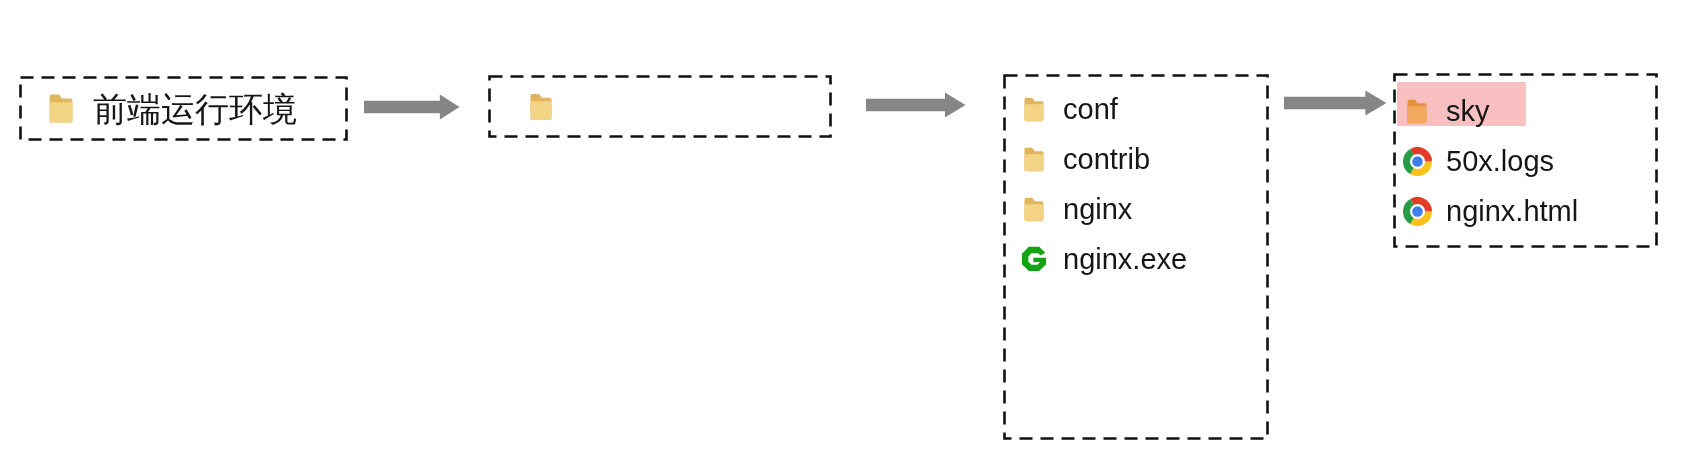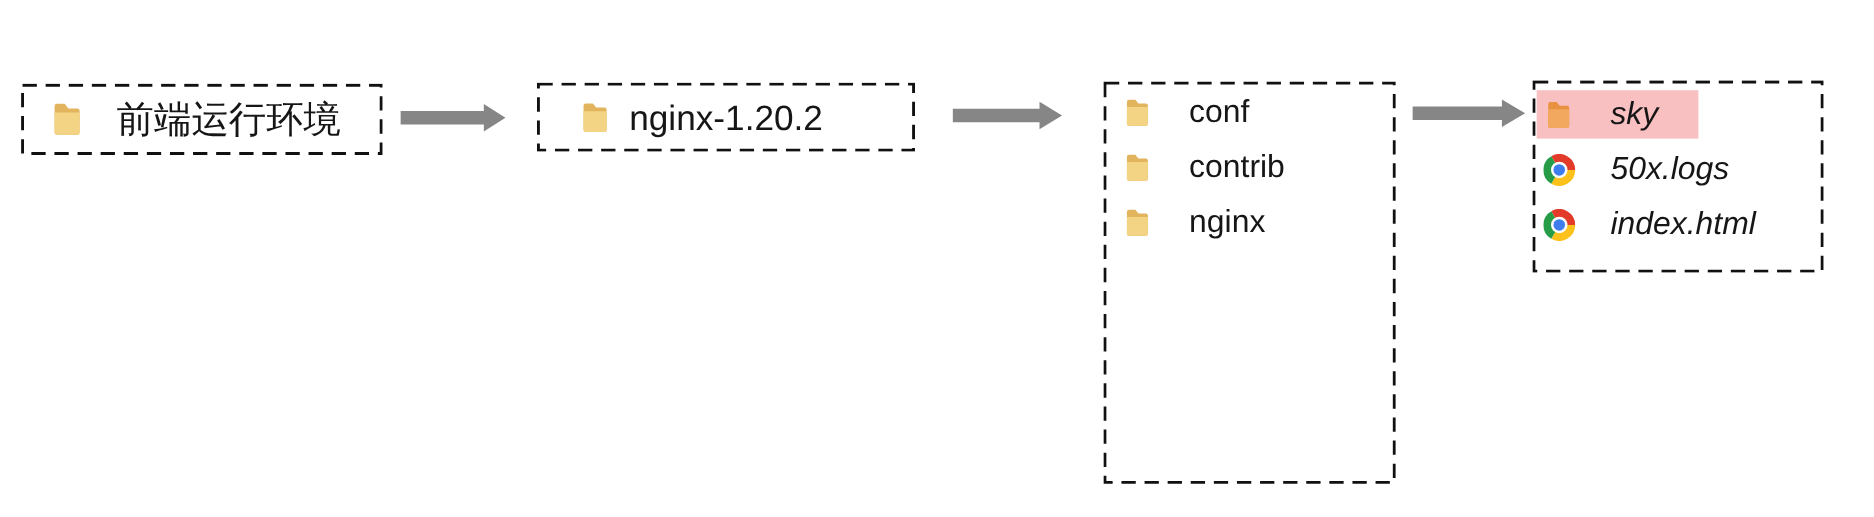--- a/index.html
+++ b/index.html
@@ -14,30 +14,30 @@
   .box{position:absolute;}
   .border-svg{position:absolute;left:0;top:0;width:100%;height:100%;}
   .dash{fill:none;stroke:var(--c-border,#111);stroke-width:2.6;stroke-dasharray:13 8;}
   .box-content{position:relative;height:100%;display:flex;align-items:center;}
 
   #box1{left:19px;top:76px;width:329px;height:65px;}
   #box2{left:488px;top:75px;width:344px;height:63px;}
   #box3{left:1003px;top:74px;width:266px;height:366px;}
   #box4{left:1393px;top:73px;width:265px;height:175px;}
 
-  #box1 .box-content{padding-left:27px;gap:30px;font-size:34px;}
+  #box1 .box-content{padding-left:27px;gap:17px;font-size:34px;}
   #box2 .box-content{padding-left:38px;gap:16px;font-size:32px;}
   #box1 .icon-slot svg{width:26px;height:35px;}
   #box2 .icon-slot svg{width:24px;height:34px;}
 
   .list{position:relative;display:flex;flex-direction:column;}
   #box3 .list{padding:3px 0 0 16px;}
-  #box4 .list{padding:6px 0 0 9px;font-style:italic;}
+  #box4 .list{padding:6px 0 0 9px;}
   .row{height:50px;display:flex;align-items:center;font-size:29px;white-space:nowrap;}
-  .hl-wrap{display:flex;align-items:center;gap:32px;height:44px;padding:0 36px 0 5px;margin-left:-5px;}
+  .hl-wrap{display:flex;align-items:flex-end;gap:14px;height:44px;padding:0 36px 0 5px;margin-left:-5px;}
   .hl-wrap.hl{background:var(--c-highlight,#f8c0c0);}
   .icon-slot{display:flex;align-items:center;justify-content:center;width:30px;flex:none;}
   .label{line-height:1;}
 
   .arrow{position:absolute;}
   #arrow1{left:364px;top:94px;width:96px;height:26px;}
   #arrow2{left:866px;top:92px;width:100px;height:26px;}
   #arrow3{left:1284px;top:90px;width:103px;height:26px;}
   .arrow path{fill:var(--c-arrow,#868686);}
 
@@ -80,21 +80,20 @@
     <svg class="border-svg" aria-hidden="true">
       <rect class="dash" x="1.5" y="1.5" width="341" height="60"></rect>
     </svg>
     <div class="box-content">
       <span class="icon-slot">
   <svg width="22" height="29" viewBox="0 0 24 32" aria-hidden="true">
     <path class="f-back" d="M1.5 5 Q1.5 3 3.5 3 L10 3 L13 6.8 L20.5 6.8 Q22.5 6.8 22.5 8.8 L22.5 27 Q22.5 29 20.5 29 L3.5 29 Q1.5 29 1.5 27 Z"></path>
     <path class="f-front" d="M1.5 10.2 L22.5 10.2 L22.5 27 Q22.5 29 20.5 29 L3.5 29 Q1.5 29 1.5 27 Z"></path>
   </svg>
 </span>
-      <span class="label">nginx-1.20.2</span>
     </div>
   </div>
 
   <svg class="arrow" id="arrow2" viewBox="0 0 100 26" preserveAspectRatio="none" aria-hidden="true">
     <path d="M0 6.8 H79 V0.5 L99.5 13 L79 25.5 V19.2 H0 Z"></path>
   </svg>
 
   <div class="box" id="box3">
     <svg class="border-svg" aria-hidden="true">
       <rect class="dash" x="1.5" y="1.5" width="263" height="363"></rect>
@@ -132,20 +131,30 @@
       <span class="icon-slot">
   <svg width="22" height="29" viewBox="0 0 24 32" aria-hidden="true">
     <path class="f-back" d="M1.5 5 Q1.5 3 3.5 3 L10 3 L13 6.8 L20.5 6.8 Q22.5 6.8 22.5 8.8 L22.5 27 Q22.5 29 20.5 29 L3.5 29 Q1.5 29 1.5 27 Z"></path>
     <path class="f-front" d="M1.5 10.2 L22.5 10.2 L22.5 27 Q22.5 29 20.5 29 L3.5 29 Q1.5 29 1.5 27 Z"></path>
   </svg>
 </span>
       <span class="label">nginx</span>
     </span>
   </div>
 
+  <div class="row">
+    <span class="hl-wrap">
+      <span class="icon-slot">
+  <svg width="30" height="30" viewBox="0 0 32 32" aria-hidden="true">
+    <path class="ng" d="M10.4 3 L21.6 3 L28 9.4 L23 12.2 L20.5 9.9 L13.3 9.9 L10 13.2 L10 18.8 L13.3 22.1 L19.7 22.1 L22 19.8 L22 19.2 L15.3 19.2 L15.3 14.6 L28.9 14.6 L28.9 21.5 L21.5 28.9 L10.5 28.9 L3.1 21.5 L3.1 10.3 Z"></path>
+  </svg>
+</span>
+      <span class="label">nginx.exe</span>
+    </span>
+  </div>
 </div>
   </div>
 
   <svg class="arrow" id="arrow3" viewBox="0 0 100 26" preserveAspectRatio="none" aria-hidden="true">
     <path d="M0 6.8 H79 V0.5 L99.5 13 L79 25.5 V19.2 H0 Z"></path>
   </svg>
 
   <div class="box" id="box4">
     <svg class="border-svg" aria-hidden="true">
       <rect class="dash" x="1.5" y="1.5" width="262" height="172"></rect>
@@ -182,19 +191,19 @@
     <span class="hl-wrap">
       <span class="icon-slot">
   <svg width="29" height="29" viewBox="0 0 32 32" aria-hidden="true">
     <path class="ch-r" d="M16 16 L8 2.14 A16 16 0 0 1 32 16 Z"></path>
     <path class="ch-y" d="M16 16 L32 16 A16 16 0 0 1 8 29.86 Z"></path>
     <path class="ch-g" d="M16 16 L8 29.86 A16 16 0 0 1 8 2.14 Z"></path>
     <circle class="ch-w" cx="16" cy="16" r="8.3"></circle>
     <circle class="ch-b" cx="16" cy="16" r="5.8"></circle>
   </svg>
 </span>
-      <span class="label">index.html</span>
+      <span class="label">nginx.html</span>
     </span>
   </div>
 </div>
   </div>
 
 </div>
 
 </body></html>

